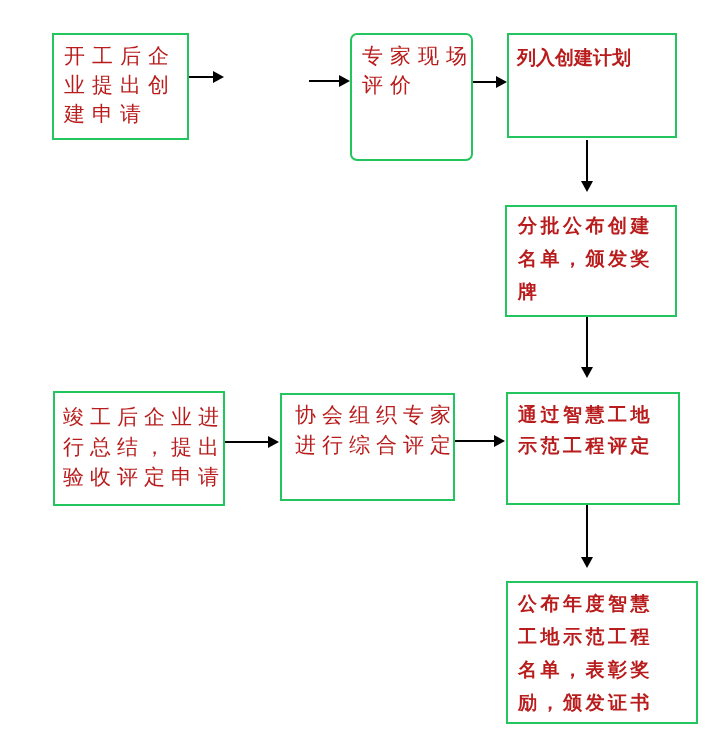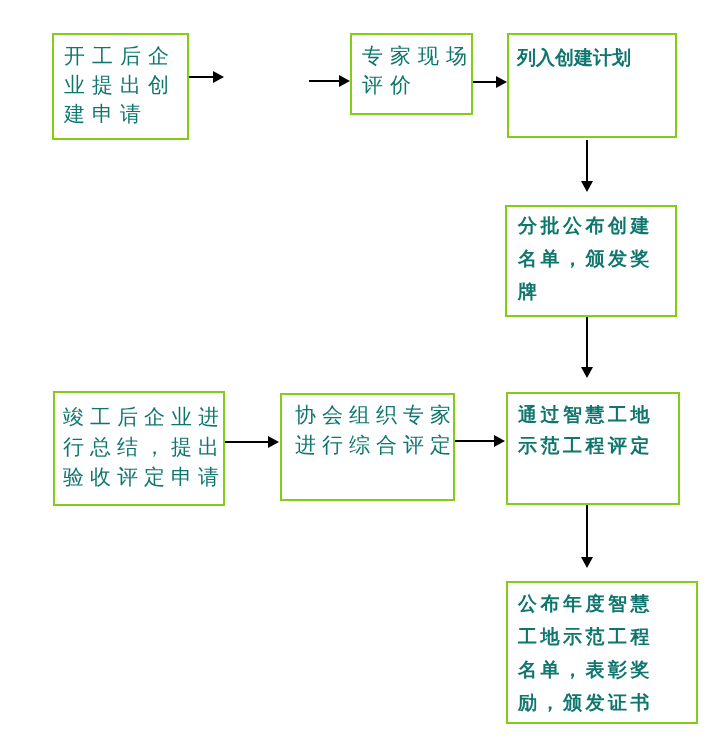--- a/index.html
+++ b/index.html
@@ -11,23 +11,23 @@
     position: relative;
     width: 725px;
     height: 751px;
     background: #ffffff;
     overflow: hidden;
     font-family: "Liberation Sans", sans-serif;
   }
   .node {
     position: absolute;
     box-sizing: border-box;
-    border: 2px solid #84cc16;
+    border: 2px solid #22c55e;
     background: #ffffff;
-    color: #0f766e;
+    color: #b91c1c;
   }
   .node-text {
     white-space: pre;
     display: block;
   }
   
   .plain .node-text {
     font-family: "Liberation Serif", "DejaVu Serif", serif;
     font-weight: 400;
     font-size: 21px;
@@ -39,21 +39,21 @@
     font-size: 19px;
   }
 
   
   .n1 { left: 52px;  top: 33px;  width: 137px; height: 107px; padding: 7px 2px 0 10px; }
   .n1 .node-text { letter-spacing: 7px; line-height: 29px; }
 
   .n2 { left: 224px; top: 32px;  width: 84px;  height: 108px; padding: 12px 0 0 7px; }
   .n2 .node-text { letter-spacing: 15px; line-height: 30px; }
 
-  .n3 { left: 350px; top: 33px;  width: 123px; height: 82px; padding: 7px 2px 0 10px; }
+  .n3 { left: 350px; top: 33px;  width: 123px; height: 128px; padding: 7px 2px 0 10px; border-radius: 7px; }
   .n3 .node-text { letter-spacing: 7px; line-height: 29px; }
 
   .n4 { left: 507px; top: 33px;  width: 170px; height: 105px; padding: 7px 2px 0 8px; }
   .n4 .node-text { letter-spacing: 0px; line-height: 32px; }
 
   .n5 { left: 505px; top: 205px; width: 172px; height: 112px; padding: 2px 0 0 11px; }
   .n5 .node-text { letter-spacing: 3.5px; line-height: 33px; }
 
   .n6 { left: 53px;  top: 391px; width: 172px; height: 115px; padding: 9px 2px 0 8px; }
   .n6 .node-text { letter-spacing: 6px; line-height: 30px; }

